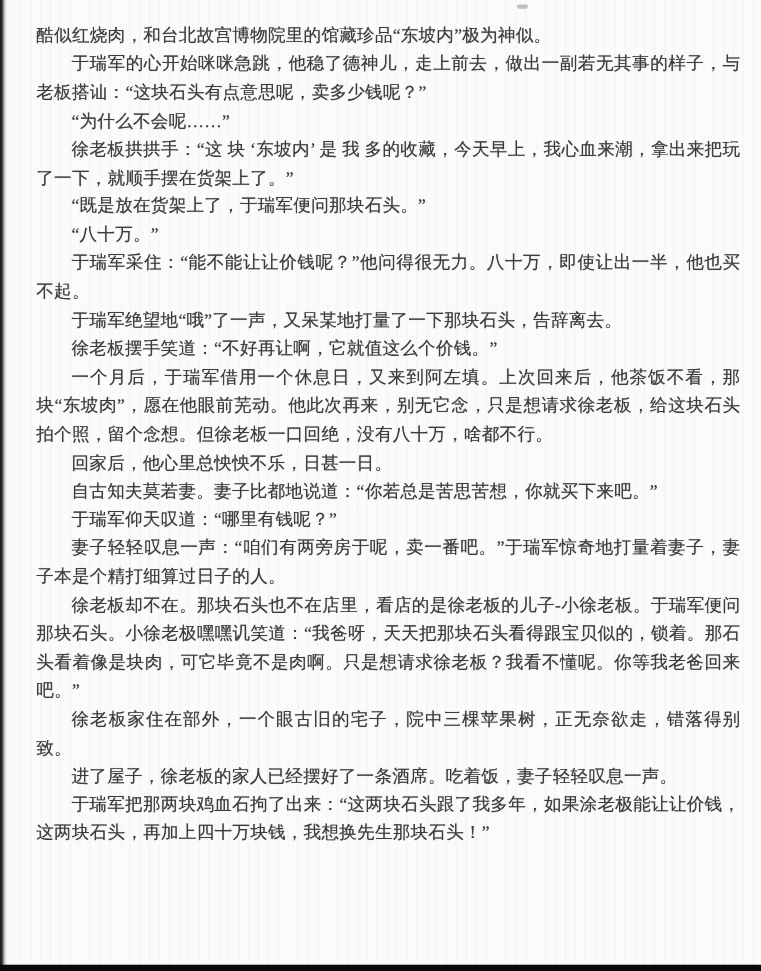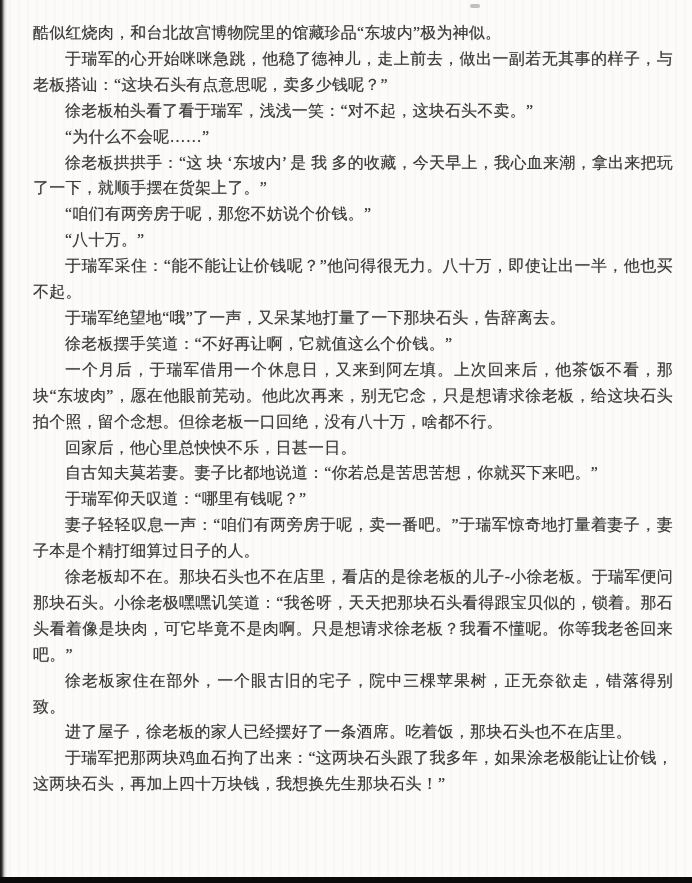--- a/index.html
+++ b/index.html
@@ -88,34 +88,33 @@
   }
 </style>
 </head>
 <body>
 
 <div class="page">
   <div class="content">
 
   <p>酷似红烧肉，和台北故宫博物院里的馆藏珍品“东坡内”极为神似。</p>
       <p class="indent">于瑞军的心开始咪咪急跳，他稳了德神儿，走上前去，做出一副若无其事的样子，与老板搭讪：“这块石头有点意思呢，卖多少钱呢？”</p>
-      <p class="indent">徐老板柏头看了看于瑞军，浅浅一笑：“对不起，这块石头不卖。”</p>
       <p class="indent">“为什么不会呢……”</p>
       <p class="indent">徐老板拱拱手：“这 块 ‘东坡内’ 是 我 多的收藏，今天早上，我心血来潮，拿出来把玩了一下，就顺手摆在货架上了。”</p>
-      <p class="indent">“咱们有两旁房于呢，那您不妨说个价钱。”</p>
+      <p class="indent">“既是放在货架上了，于瑞军便问那块石头。”</p>
       <p class="indent">“八十万。”</p>
       <p class="indent">于瑞军采住：“能不能让让价钱呢？”他问得很无力。八十万，即使让出一半，他也买不起。</p>
       <p class="indent">于瑞军绝望地“哦”了一声，又呆某地打量了一下那块石头，告辞离去。</p>
       <p class="indent">徐老板摆手笑道：“不好再让啊，它就值这么个价钱。”</p>
       <p class="indent">一个月后，于瑞军借用一个休息日，又来到阿左填。上次回来后，他茶饭不看，那块“东坡肉”，愿在他眼前芜动。他此次再来，别无它念，只是想请求徐老板，给这块石头拍个照，留个念想。但徐老板一口回绝，没有八十万，啥都不行。</p>
       <p class="indent">回家后，他心里总怏怏不乐，日甚一日。</p>
       <p class="indent">自古知夫莫若妻。妻子比都地说道：“你若总是苦思苦想，你就买下来吧。”</p>
       <p class="indent">于瑞军仰天叹道：“哪里有钱呢？”</p>
       <p class="indent">妻子轻轻叹息一声：“咱们有两旁房于呢，卖一番吧。”于瑞军惊奇地打量着妻子，妻子本是个精打细算过日子的人。</p>
       <p class="indent">徐老板却不在。那块石头也不在店里，看店的是徐老板的儿子-小徐老板。于瑞军便问那块石头。小徐老极嘿嘿讥笑道：“我爸呀，天天把那块石头看得跟宝贝似的，锁着。那石头看着像是块肉，可它毕竟不是肉啊。只是想请求徐老板？我看不懂呢。你等我老爸回来吧。”</p>
       <p class="indent">徐老板家住在部外，一个眼古旧的宅子，院中三棵苹果树，正无奈欲走，错落得别致。</p>
-      <p class="indent">进了屋子，徐老板的家人已经摆好了一条酒席。吃着饭，那块石头也不在店里。</p>
+      <p class="indent">进了屋子，徐老板的家人已经摆好了一条酒席。吃着饭，妻子轻轻叹息一声。</p>
       <p class="indent">于瑞军把那两块鸡血石拘了出来：“这两块石头跟了我多年，如果涂老极能让让价钱，这两块石头，再加上四十万块钱，我想换先生那块石头！”</p>
     </div>
   <div class="scan-edge-left"></div>
   <div class="smudge"></div>
   <div class="bottom-bar"></div>
 </div>
 
 </body></html>

